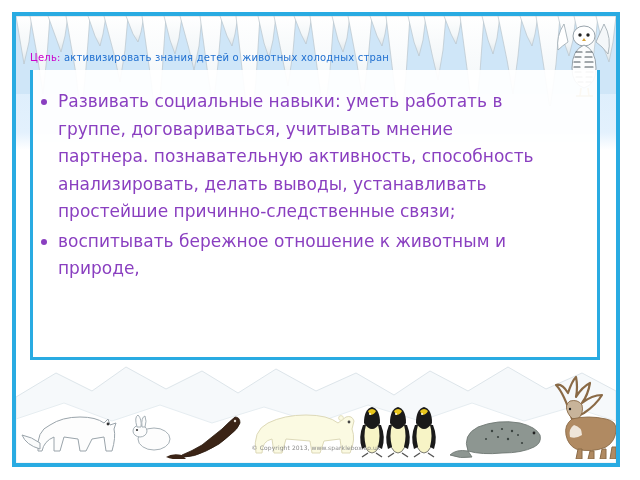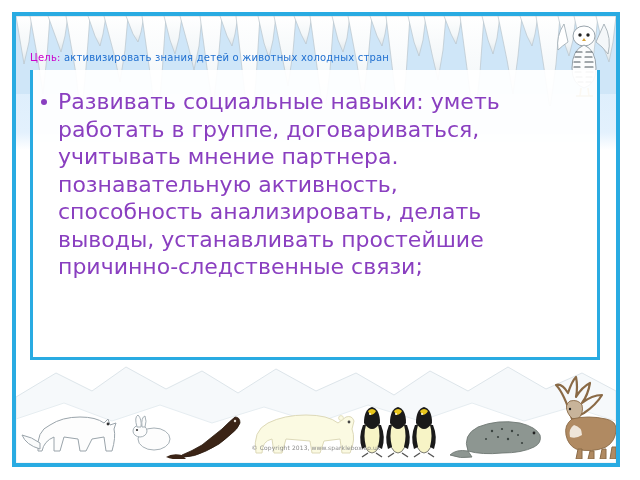--- a/index.html
+++ b/index.html
@@ -90,21 +90,21 @@
   .title-bar .t-rest  { color: #1F6FD0; }
 
   
   .bullets {
     position: absolute;
     left: 38px;
     top: 88px;
     width: 510px;
     z-index: 7;
     color: #8A3FC0;
-    font-size: 22px;
+    font-size: 17px;
     line-height: 27.5px;
   }
   .bullet-row {
     position: relative;
     padding-left: 20px;
     margin-bottom: 2px;
   }
   .bullet-dot {
     position: absolute;
     left: 3px;
@@ -316,15 +316,19 @@
   <div class="title-bar">
     <span class="t-label">Цель:</span>
     <span class="t-rest">активизировать знания детей о животных холодных стран</span>
   </div>
 
   <div class="bullets">
     <div class="bullet-row">
       <span class="bullet-dot"></span>
       <span class="bullet-text">Развивать  социальные навыки: уметь работать в группе, договариваться, учитывать мнение партнера. познавательную активность, способность анализировать, делать выводы, устанавливать простейшие причинно-следственные связи;</span>
     </div>
+    <div class="bullet-row">
+      <span class="bullet-dot"></span>
+      <span class="bullet-text">воспитывать бережное отношение к животным и природе,</span>
+    </div>
   </div>
 
 </div>
 
 </body></html>

